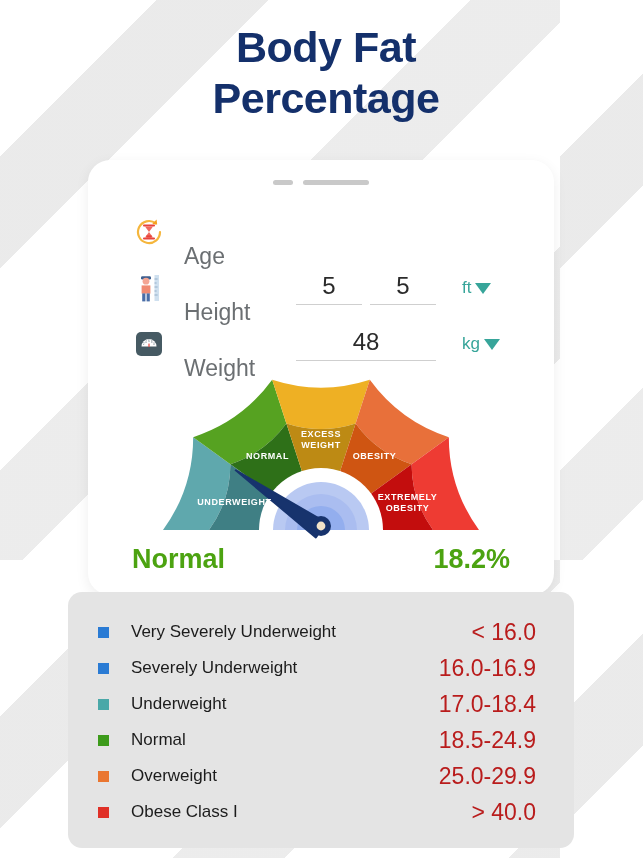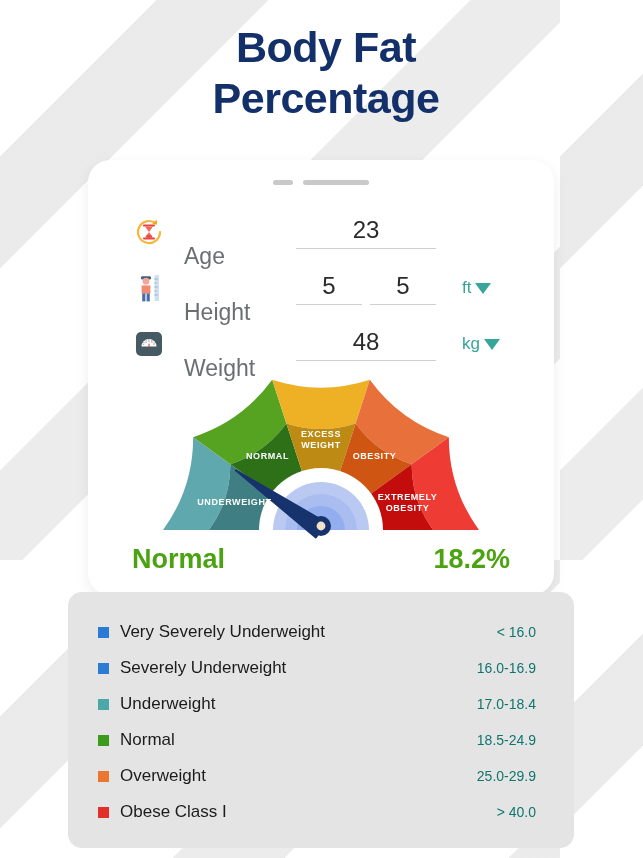--- a/index.html
+++ b/index.html
@@ -115,28 +115,28 @@
     background: #e4e4e4;
     border-radius: 14px;
     padding: 22px 38px 0 30px;
   }
   .legend-row {
     display: flex; align-items: center;
     height: 36px;
   }
   .swatch { width: 11px; height: 11px; flex: 0 0 11px; }
   .legend-name {
-    margin-left: 11px;
+    margin-left: 22px;
     font-size: 17px;
     color: #1c1c1c;
     flex: 1 1 auto;
   }
   .legend-range {
-    font-size: 14px;
-    color: #0f766e;
+    font-size: 23px;
+    color: #b91c1c;
     text-align: right;
     white-space: pre;
   }
 </style>
 </head>
 <body>
 
 <div class="title">
   <span>Body Fat</span>
   <span class="l2">Percentage</span>
@@ -157,21 +157,20 @@
           <path d="M28 17a11 11 0 1 1-4.2-8.6" fill="none" stroke="#f5b63d" stroke-width="2.2" stroke-linecap="round"></path>
           <path d="M24.6 4.4 L25.2 9.4 L20.2 9.0 Z" fill="#f5a21f"></path>
           <rect x="11" y="9.5" width="12" height="1.9" rx="0.9" fill="#e8443c"></rect>
           <rect x="11" y="22.6" width="12" height="1.9" rx="0.9" fill="#e8443c"></rect>
           <path d="M13 11.4h8l-4 5.5z" fill="#ef6a5e"></path>
           <path d="M13 22.6h8l-4-5.5z" fill="#ef6a5e"></path>
           <rect x="14.4" y="20.4" width="5.2" height="2.2" fill="#e8443c"></rect>
         </svg>
       </div>
       <div class="row-label">Age</div>
-      <div class="field field-wide">23</div>
     </div>
 
     <div class="row">
       <div class="row-icon">
         <svg class="icon-height" viewBox="0 0 34 34">
           <rect x="22.5" y="4" width="4.5" height="26" fill="#cfe0ef"></rect>
           <g stroke="#8fa9c4" stroke-width="0.9">
             <line x1="22.5" y1="8" x2="25.6" y2="8"></line>
             <line x1="22.5" y1="12" x2="24.6" y2="12"></line>
             <line x1="22.5" y1="16" x2="25.6" y2="16"></line>

